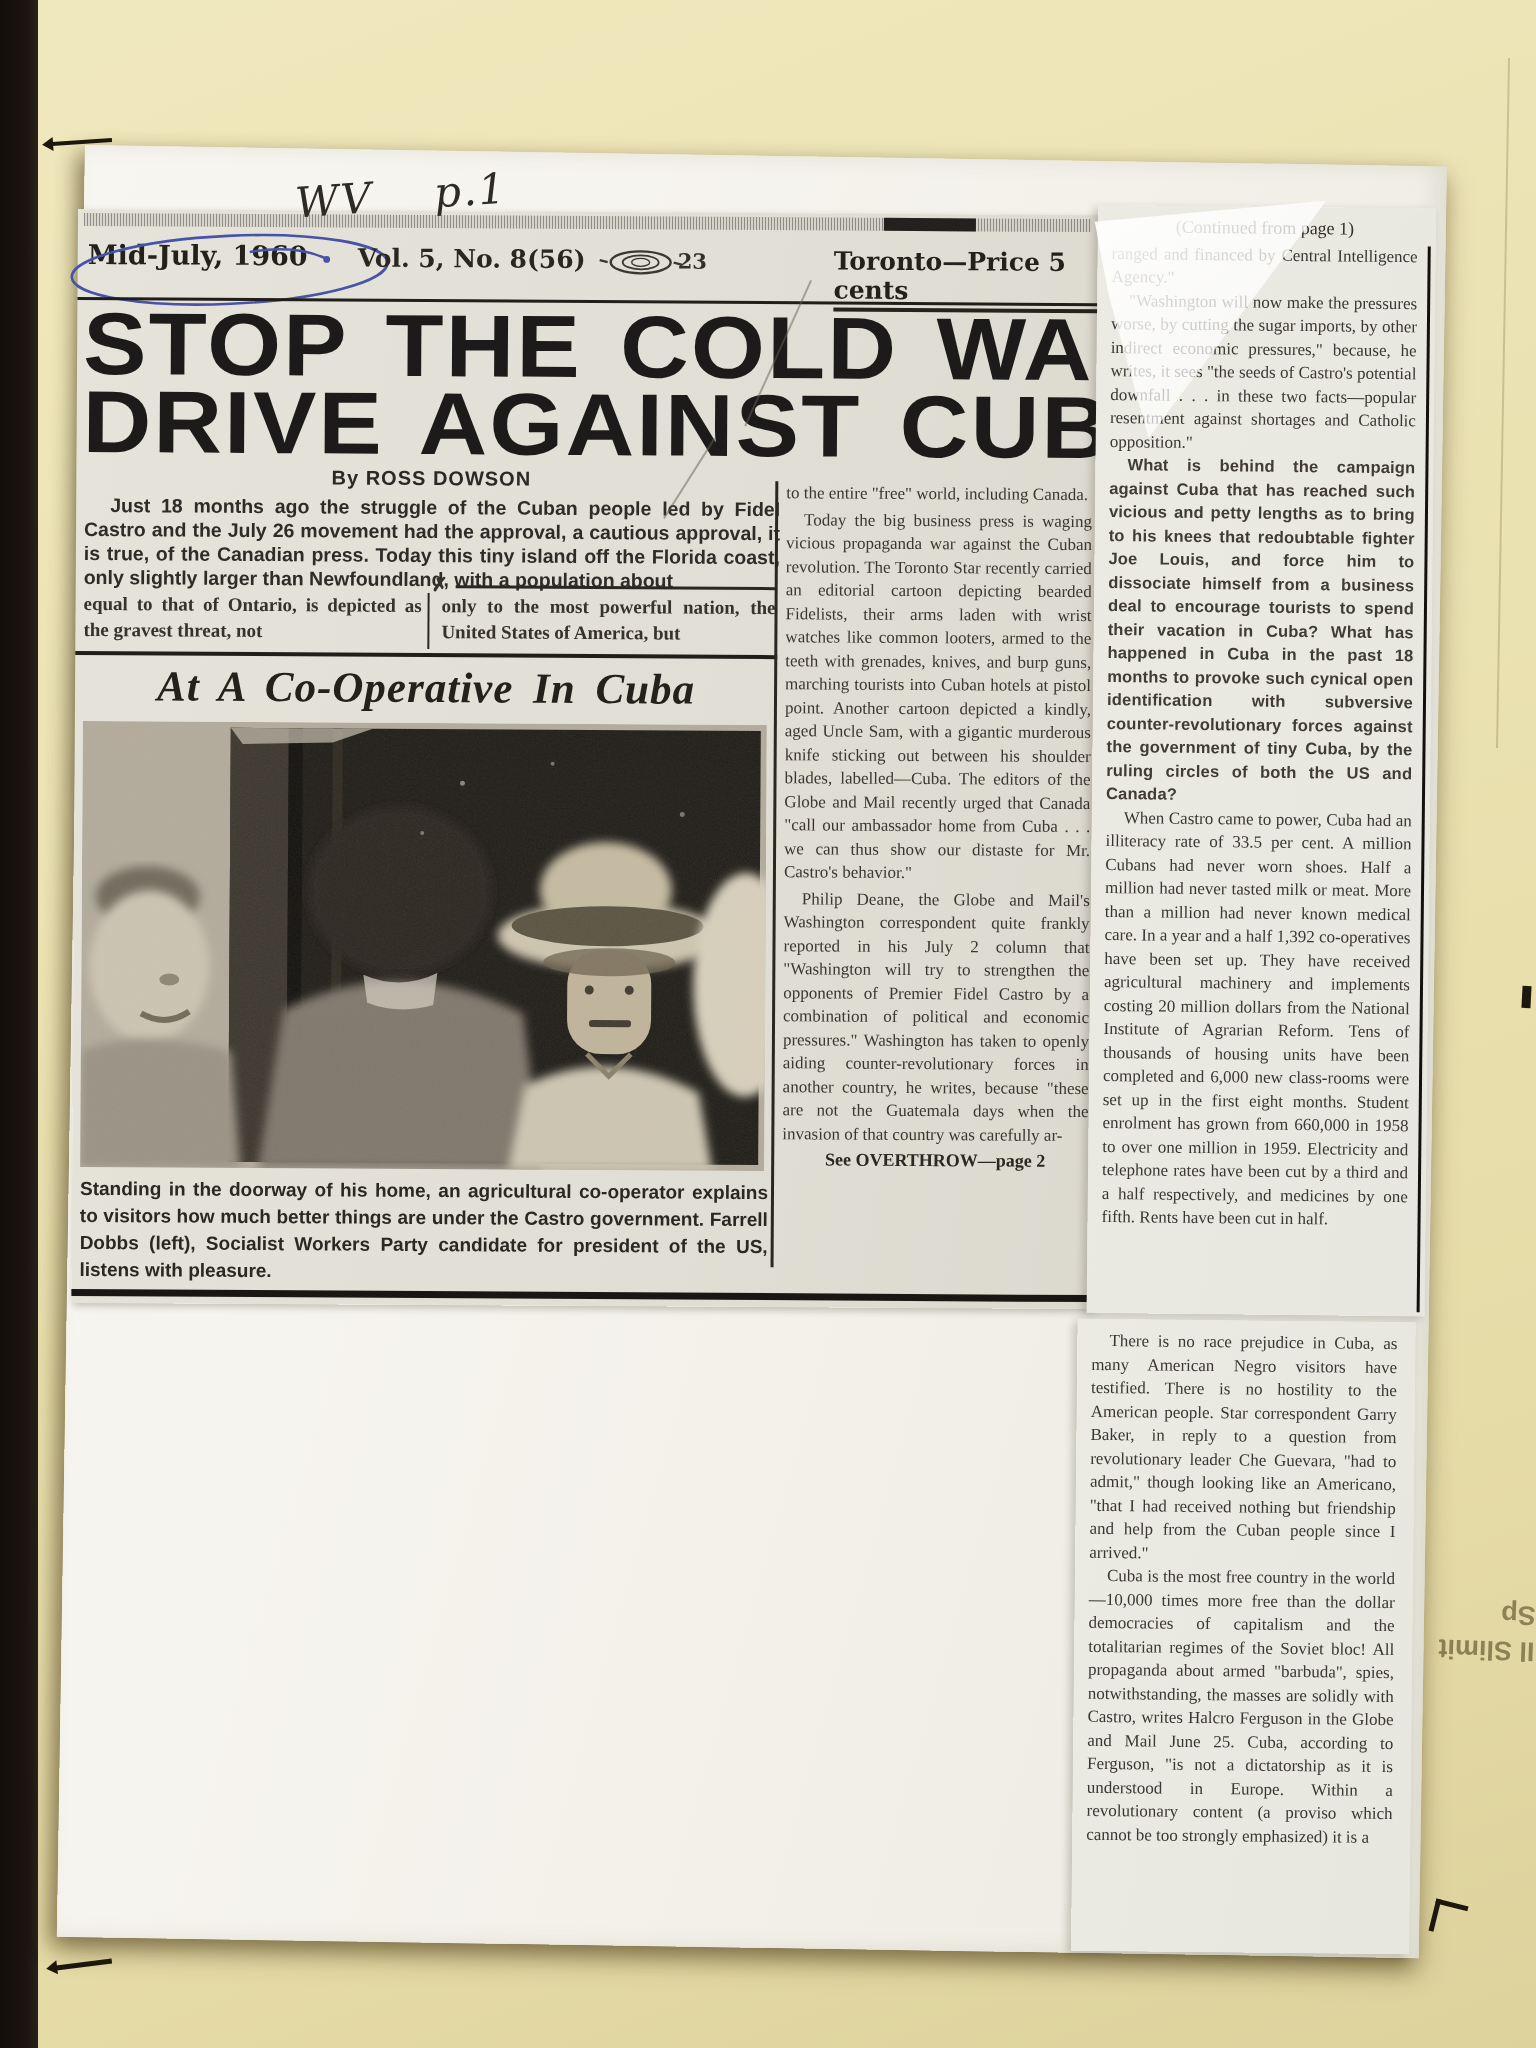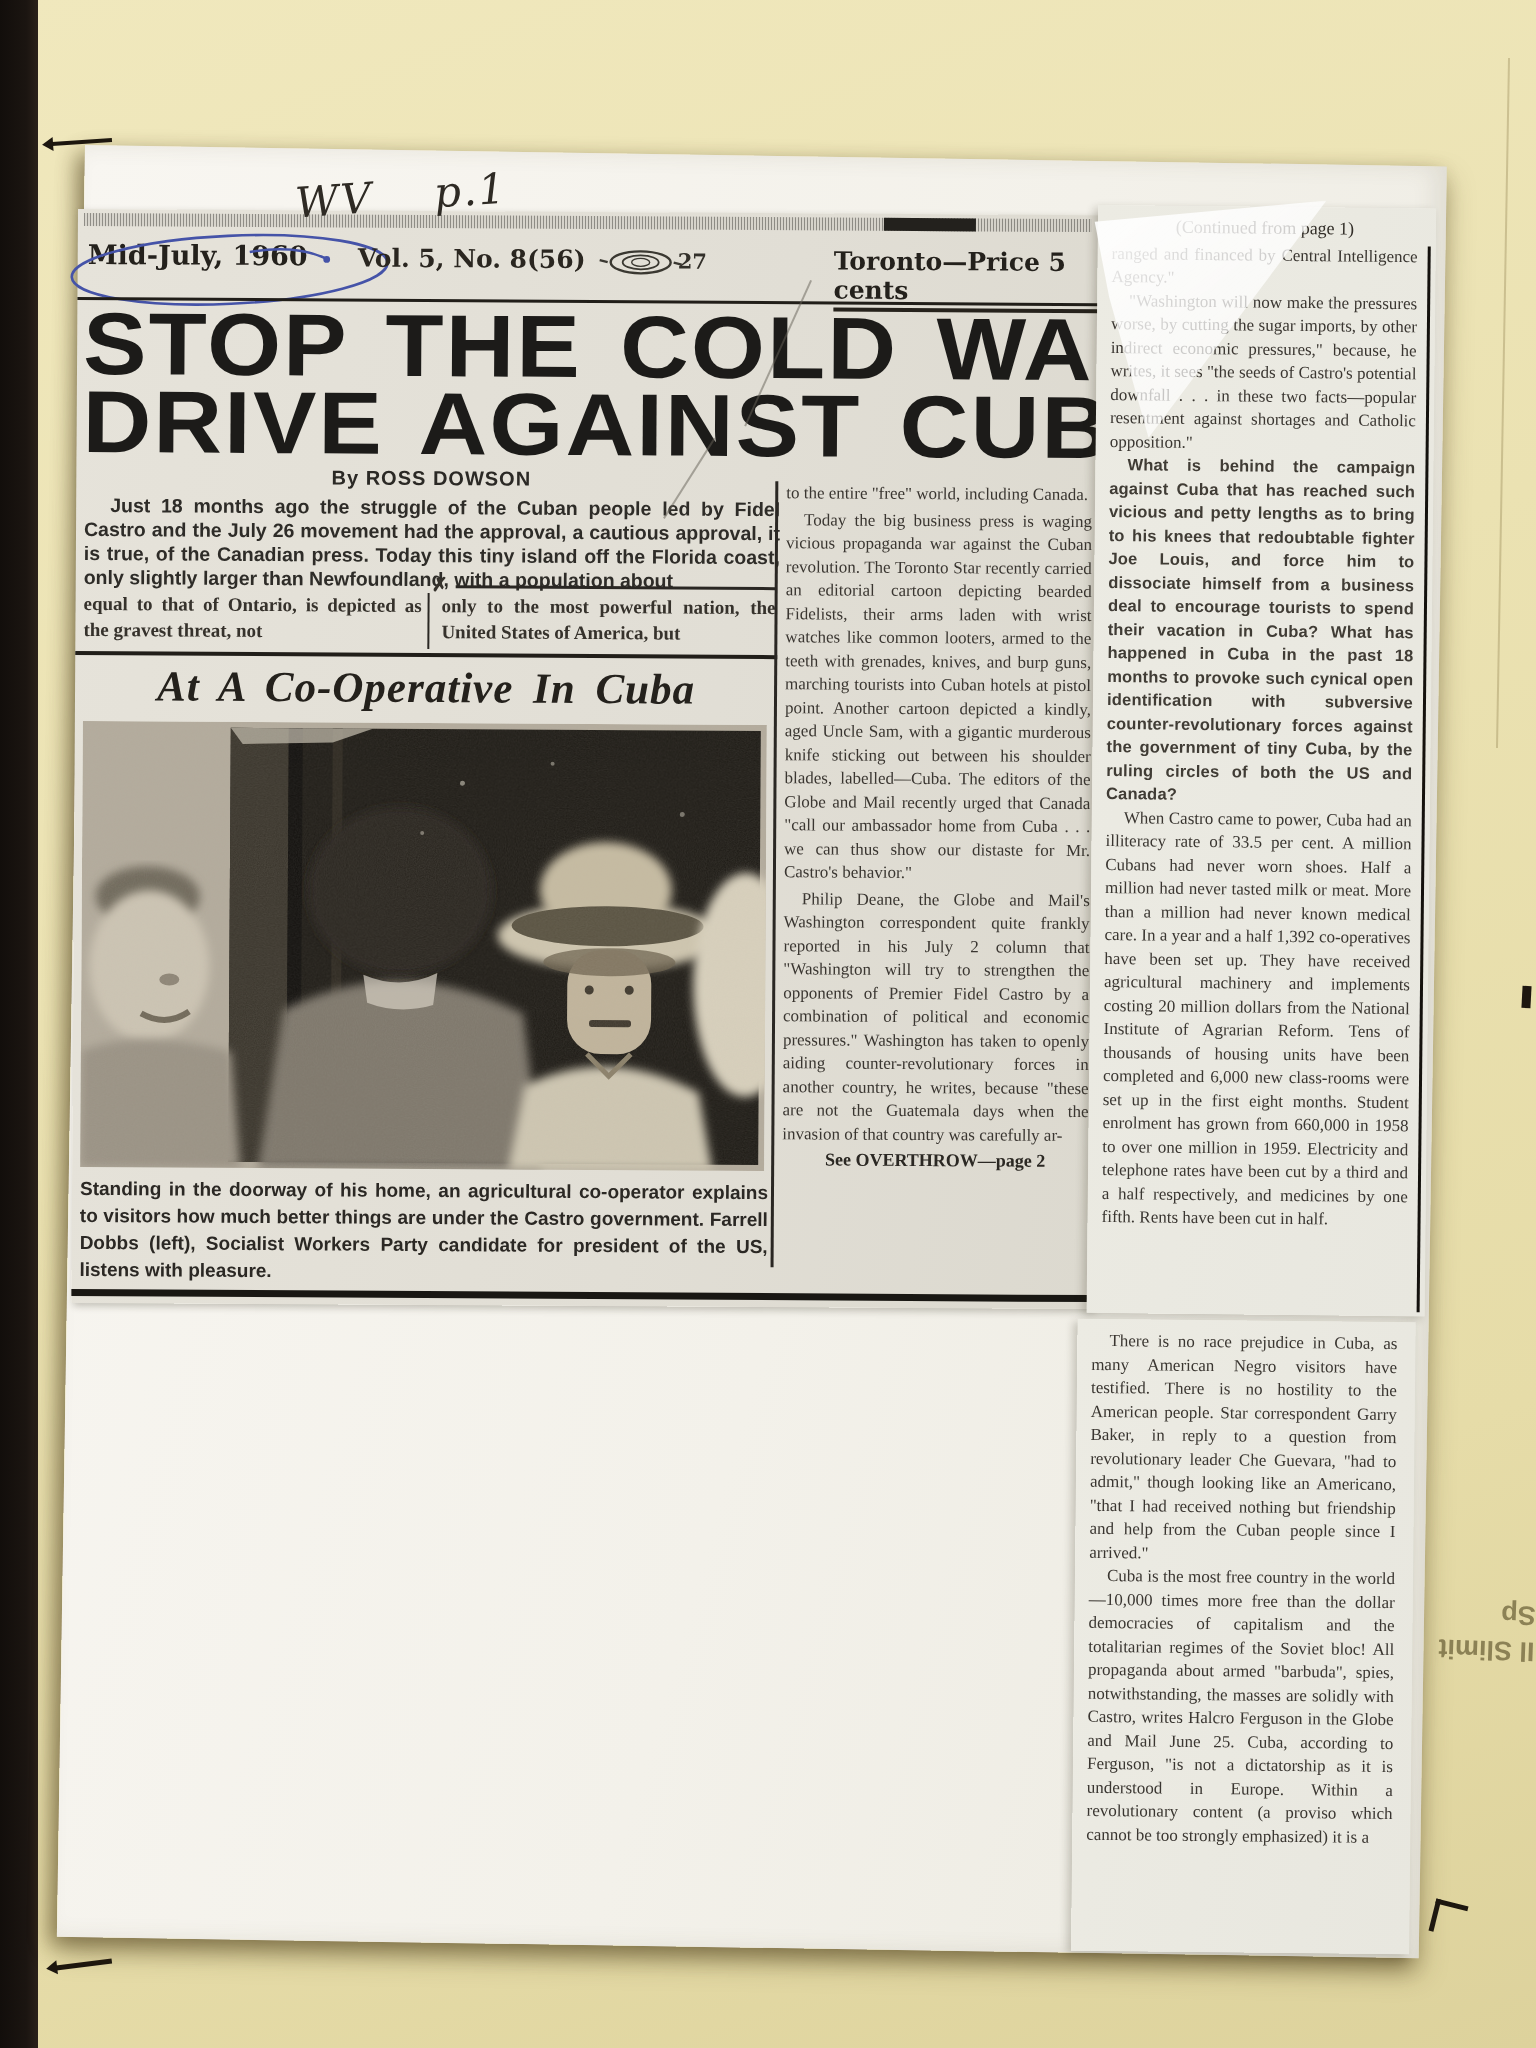--- a/index.html
+++ b/index.html
@@ -159,21 +159,21 @@
       <path d="M 186 34 Q 232 26 262 40" fill="none" stroke="#4553a8" stroke-width="2.4"></path>
       <circle cx="263" cy="41" r="3.4" fill="#4553a8"></circle>
     </svg>
     <div class="abs masthead-vol">Vol. 5, No. 8(56)</div>
     <svg class="abs union-bug" viewBox="0 0 86 28">
       <ellipse cx="43" cy="14" rx="30" ry="11" fill="none" stroke="#3a3831" stroke-width="2.4"></ellipse>
       <ellipse cx="43" cy="14" rx="18" ry="7" fill="none" stroke="#3a3831" stroke-width="1.8"></ellipse>
       <ellipse cx="43" cy="14" rx="9" ry="4" fill="none" stroke="#3a3831" stroke-width="1.4"></ellipse>
       <path d="M 10 14 L 2 12 M 76 14 L 84 16" stroke="#3a3831" stroke-width="2.4"></path>
     </svg>
-    <div class="abs bug-num">27</div>
+    <div class="abs bug-num">23</div>
     <div class="abs masthead-price">Toronto—Price 5 cents</div>
     <div class="abs masthead-rule"></div>
 
     <div class="abs headline hl1">STOP THE COLD WAR</div>
     <div class="abs headline hl2">DRIVE AGAINST CUBA</div>
 
     <div class="abs byline">By ROSS DOWSON</div>
     <div class="abs lead">Just 18 months ago the struggle of the Cuban people led by Fidel Castro and the July 26 movement had the approval, a cautious approval, it is true, of the Canadian press. Today this tiny island off the Florida coast, only slightly larger than Newfoundland, with a population about</div>
 
     <div class="abs subcol subcol-l">equal to that of Ontario, is depicted as the gravest threat, not</div>

